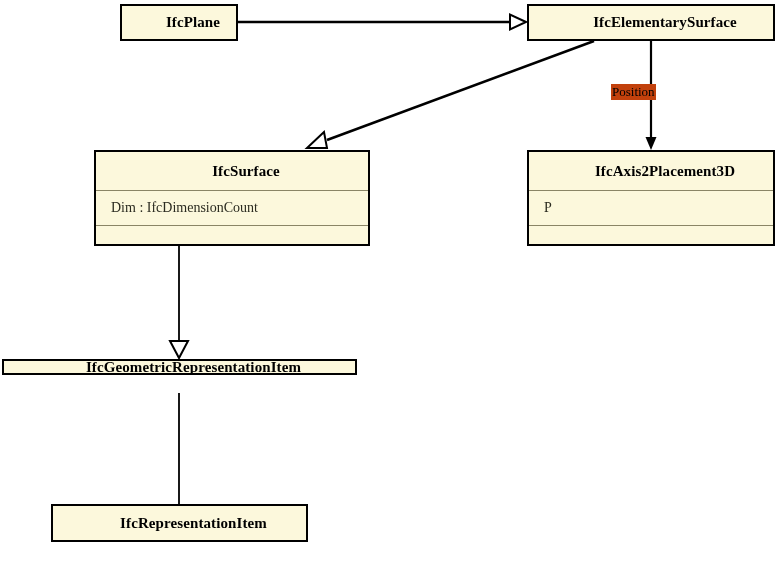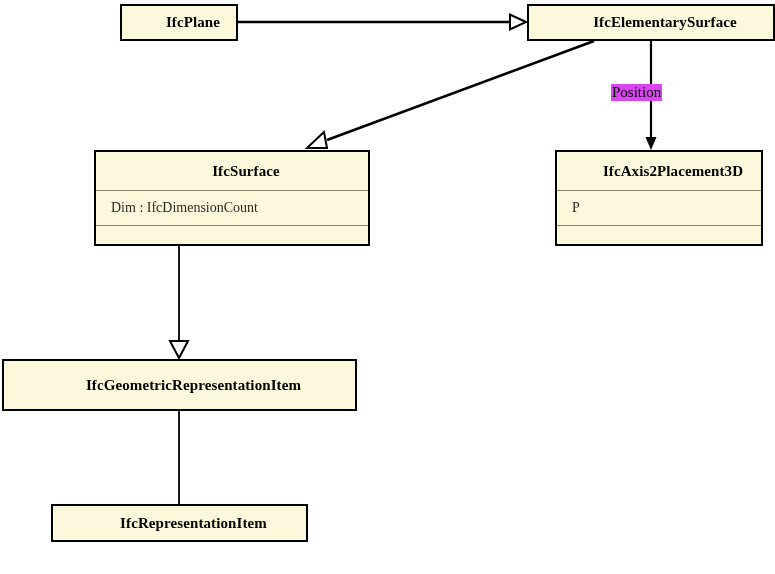--- a/index.html
+++ b/index.html
@@ -44,39 +44,39 @@
     color:#2b2b20;
   }
   .c-ops{
     border-top:1px solid #8a8566;
   }
 
   
   #n-plane      {left:120px;top:4px;  width:118px;height:37px;}
   #n-elemsurf   {left:527px;top:4px;  width:248px;height:37px;text-align:right;}
   #n-surface    {left:50px; top:150px;width:276px;height:96px;margin-left:44px;}
-  #n-axis       {left:527px;top:150px;width:208px;height:96px;margin-left:28px;}
-  #n-geomrep    {left:2px;  top:359px;width:355px;height:52px;}
+  #n-axis       {left:527px;top:150px;width:248px;height:96px;}
+  #n-geomrep    {left:2px;  top:359px;width:355px;height:16px;}
   #n-repitem    {left:51px; top:504px;width:257px;height:38px;}
 
   #n-surface .c-title{height:38px;}
   #n-surface .c-attr {height:35px;}
   #n-surface .c-ops  {flex:1;}
   #n-axis    .c-title{height:38px;}
   #n-axis    .c-attr {height:35px;}
   #n-axis    .c-ops  {flex:1;}
   #n-plane   .c-title,#n-elemsurf .c-title,
   #n-geomrep .c-title,#n-repitem  .c-title{height:100%;}
 
   .edge-label{
     position:absolute;
     font-family:"Liberation Serif",serif;
-    font-size:15px;
+    font-size:13px;
     color:#000000;
-    background:#d946ef;
+    background:#c2410c;
     padding:0 1px;
     white-space:nowrap;
   }
   #lbl-position{left:611px;top:84px;}
 </style>
 </head>
 <body>
 
 <div id="canvas">
 

